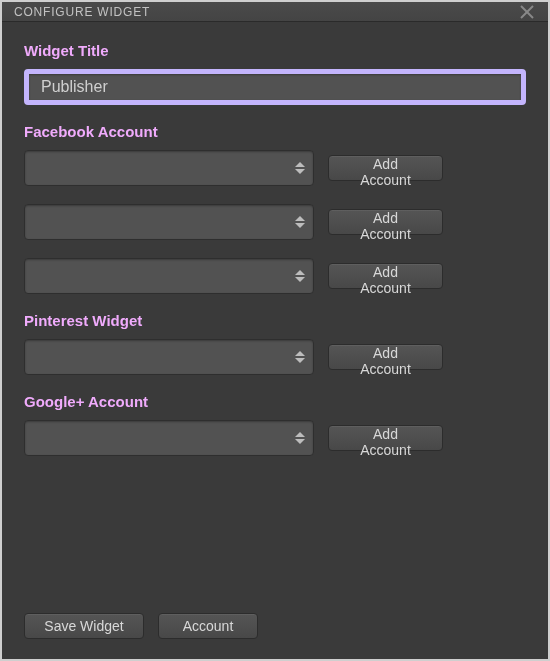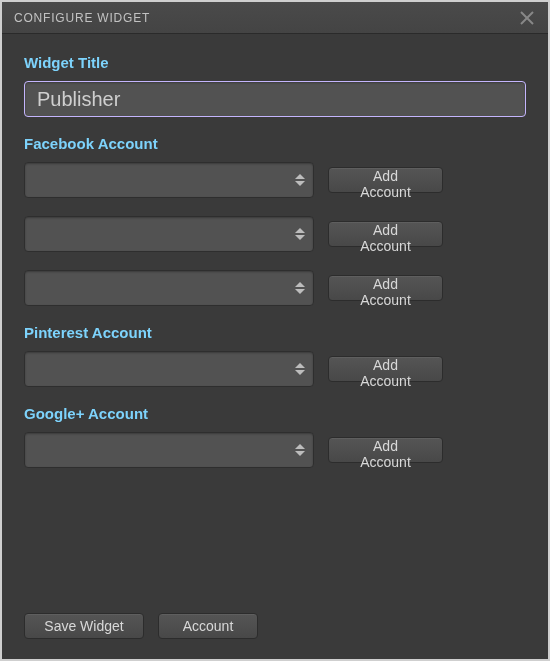--- a/index.html
+++ b/index.html
@@ -9,21 +9,21 @@
     background:#2f2f2f;
     width:550px; height:661px;
   }
   .frame {
     width:550px; height:661px;
     background:#3a3a3a;
     border:2px solid #cfcfcf;
     position:relative;
   }
   .titlebar {
-    height:32px;
+    height:20px;
     background: linear-gradient(#4a4a4a,#444444);
     border-bottom:1px solid #2a2a2a;
     display:flex; align-items:center;
     padding:0 12px;
   }
   .titlebar-title {
     color:#c2c2c2;
     font-size:12px;
     letter-spacing:0.8px;
     text-transform:uppercase;
@@ -32,33 +32,33 @@
   .close-icon {
     width:18px; height:18px;
     color:#888; cursor:pointer;
     display:flex;align-items:center;justify-content:center;
   }
   .close-icon svg { width:14px;height:14px; }
   .content {
     padding:20px 22px 0 22px;
   }
   .label {
-    color:#7dd3fc;
+    color:#f0abfc;
     font-size:15px;
     font-weight:bold;
     margin:0 0 10px 0;
   }
   .text-input {
     width:100%;
     height:36px;
     background:#525252;
-    border:1px solid #c4b5fd;
+    border:5px solid #c4b5fd;
     border-radius:4px;
     color:#cfcfcf;
-    font-size:20px;
+    font-size:16px;
     padding:0 12px;
     outline:none;
     box-shadow: inset 0 1px 2px rgba(0,0,0,0.3);
     margin-bottom:18px;
   }
   .row {
     display:flex; align-items:center; gap:14px;
     margin-bottom:18px;
   }
   .select {
@@ -158,21 +158,21 @@
         <span></span>
         <div class="stepper">
           <div class="tri up"></div>
             <div class="tri down"></div>
         </div>
       </div>
       <button class="btn btn-add">Add Account</button>
     </div>
 
     
-    <div class="label">Pinterest Account</div>
+    <div class="label">Pinterest Widget</div>
     <div class="row">
       <div class="select">
         <span></span>
         <div class="stepper">
           <div class="tri up"></div>
             <div class="tri down"></div>
         </div>
       </div>
       <button class="btn btn-add">Add Account</button>
     </div>

